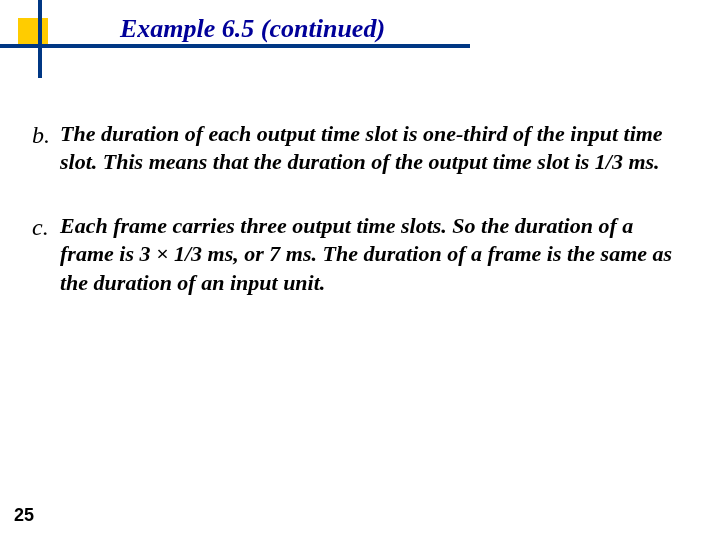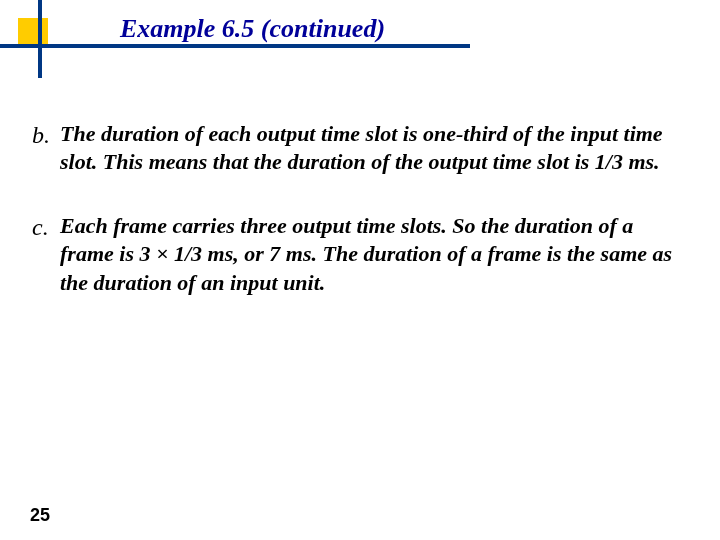--- a/index.html
+++ b/index.html
@@ -6,21 +6,21 @@
   html, body { width: 720px; height: 540px; background: #fff; font-family: "Times New Roman", Times, serif; }
   .slide { position: relative; width: 720px; height: 540px; }
   .decor-yellow { position: absolute; left: 18px; top: 18px; width: 30px; height: 30px; background: #ffcc00; }
   .decor-blue-h { position: absolute; left: 0; top: 44px; width: 470px; height: 4px; background: #003784; }
   .decor-blue-v { position: absolute; left: 38px; top: 0; width: 4px; height: 78px; background: #003784; }
   .title { position: absolute; left: 78px; top: 14px; color: #000099; font-style: italic; font-weight: bold; font-size: 26px; margin-left: 42px; }
   .body { position: absolute; left: 32px; top: 120px; width: 656px; }
   .item { display: flex; margin-bottom: 36px; }
   .lbl { font-style: italic; font-size: 24px; width: 28px; flex-shrink: 0; line-height: 1.28; }
   .txt { font-style: italic; font-weight: bold; font-size: 22px; line-height: 1.28; }
-  .pagenum { position: absolute; left: 14px; bottom: 14px; font-family: Arial, Helvetica, sans-serif; font-weight: bold; font-size: 18px; color: #000; margin-left: 16px; }
+  .pagenum { position: absolute; left: 14px; bottom: 14px; font-family: Arial, Helvetica, sans-serif; font-weight: bold; font-size: 18px; color: #000; }
 </style>
 </head>
 <body>
 
 <div class="slide">
   <div class="decor-yellow"></div>
   <div class="decor-blue-h"></div>
   <div class="decor-blue-v"></div>
 
   <div class="title">Example 6.5 (continued)</div>

